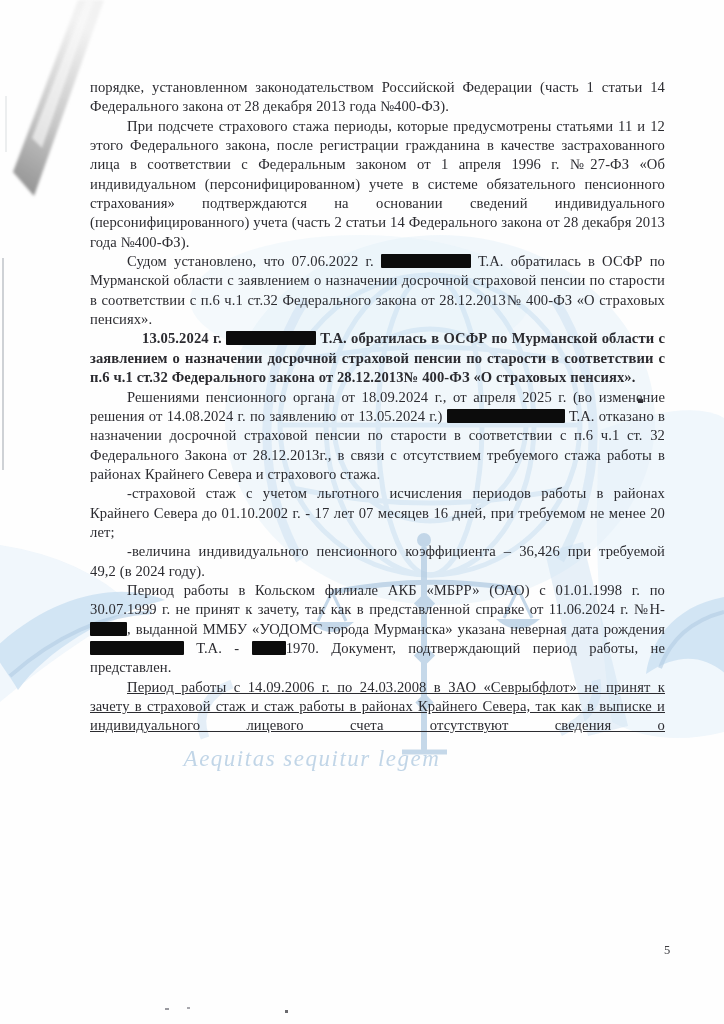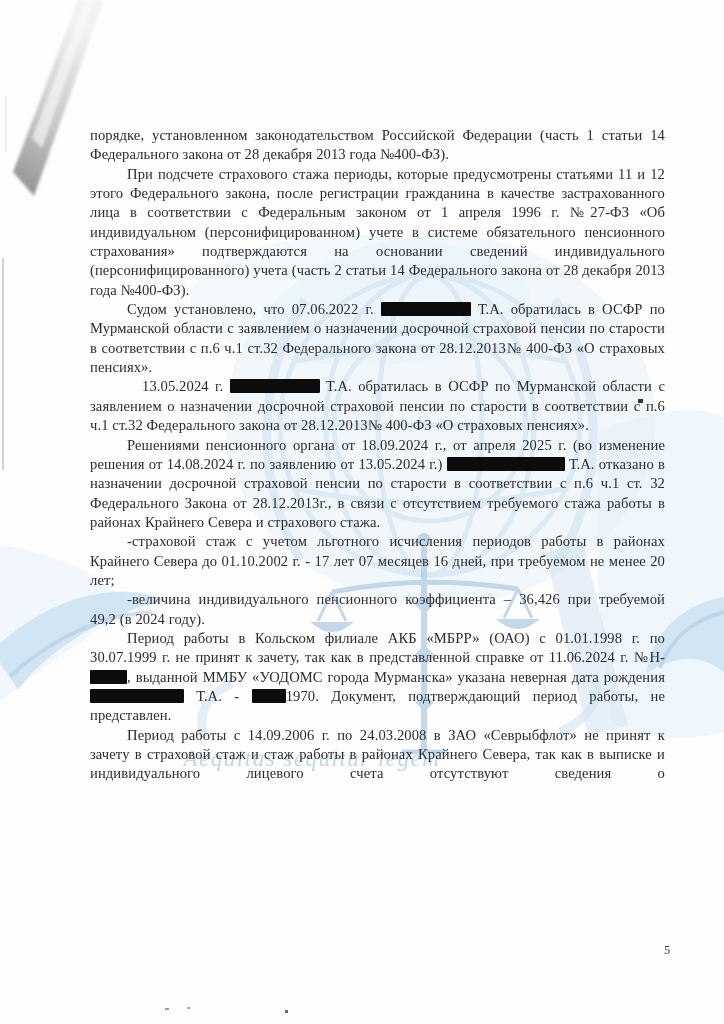--- a/index.html
+++ b/index.html
@@ -12,23 +12,23 @@
   .layer{position:absolute;left:0;top:0;pointer-events:none;}
   .textcol{
     position:absolute;left:90px;top:78px;width:575px;z-index:3;
     color:var(--ink,#2b2b30);
     font-size:14.6px;line-height:19.35px;
     text-align:justify;
     letter-spacing:.1px;
   }
   .textcol p{margin:0;padding:0;}
   .textcol p.ind-normal{text-indent:37px;}
-  .textcol p.ind-deep{text-indent:52px;}
-  .textcol p.ind-none{text-indent:0;margin-top:48px;}
-  .textcol p.fill-last{text-align-last:justify;}
+  .textcol p.ind-deep{text-indent:52px;font-weight:bold;}
+  .textcol p.ind-none{text-indent:0;}
+  .textcol p.fill-last{text-align-last:justify;text-decoration:underline;}
   .redact{
     display:inline-block;height:14px;vertical-align:-2px;
     background:var(--redact,#0c0c0c);border-radius:1px;
   }
   .pagenum{
     position:absolute;left:664px;top:943px;z-index:3;
     font-size:12.5px;color:#3c3c40;
   }
   
   .wm-wash{fill:var(--wm-wash,#e2eff8);stroke:none;}

